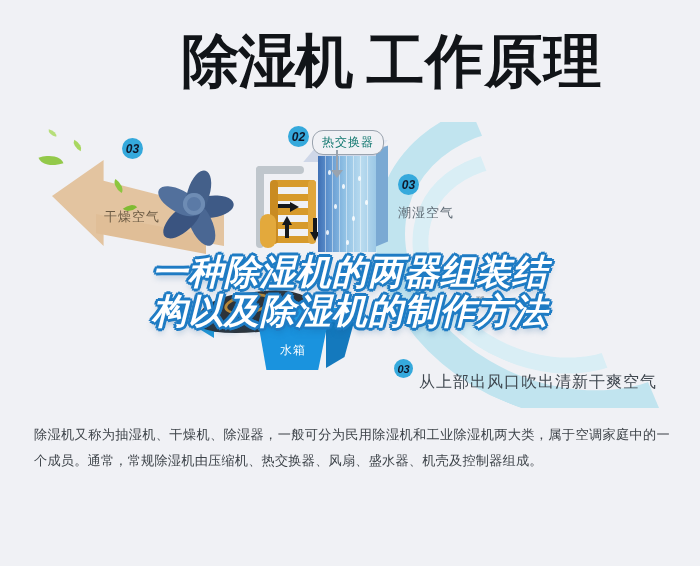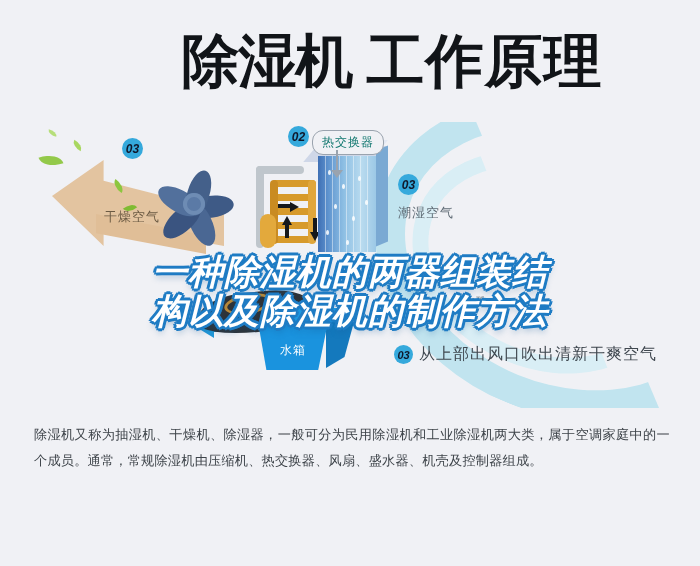--- a/index.html
+++ b/index.html
@@ -183,21 +183,21 @@
   
   .cond-label{
     position:absolute;left:452px;top:172px;font-size:11px;color:#5e6a74;letter-spacing:1px;
   }
 
   
   .step3{
     position:absolute;left:394px;top:222px;display:flex;align-items:center;gap:6px;
   }
   .step3 .badge{position:relative;left:0;top:0;width:19px;height:19px;font-size:11px;}
-  .step3 .s3text{font-size:16px;color:#3f474f;letter-spacing:1px;white-space:nowrap;}
+  .step3 .s3text{font-size:16px;color:#3f474f;letter-spacing:1px;white-space:nowrap;margin-top:28px;}
 
   
   .overlay{
     position:absolute;left:0;top:252px;width:700px;
     text-align:center;pointer-events:none;
   }
   .ov-line{
     font-size:35px;line-height:39px;font-weight:bold;font-style:italic;
     color:#ffffff;letter-spacing:1px;white-space:nowrap;
     text-shadow:

